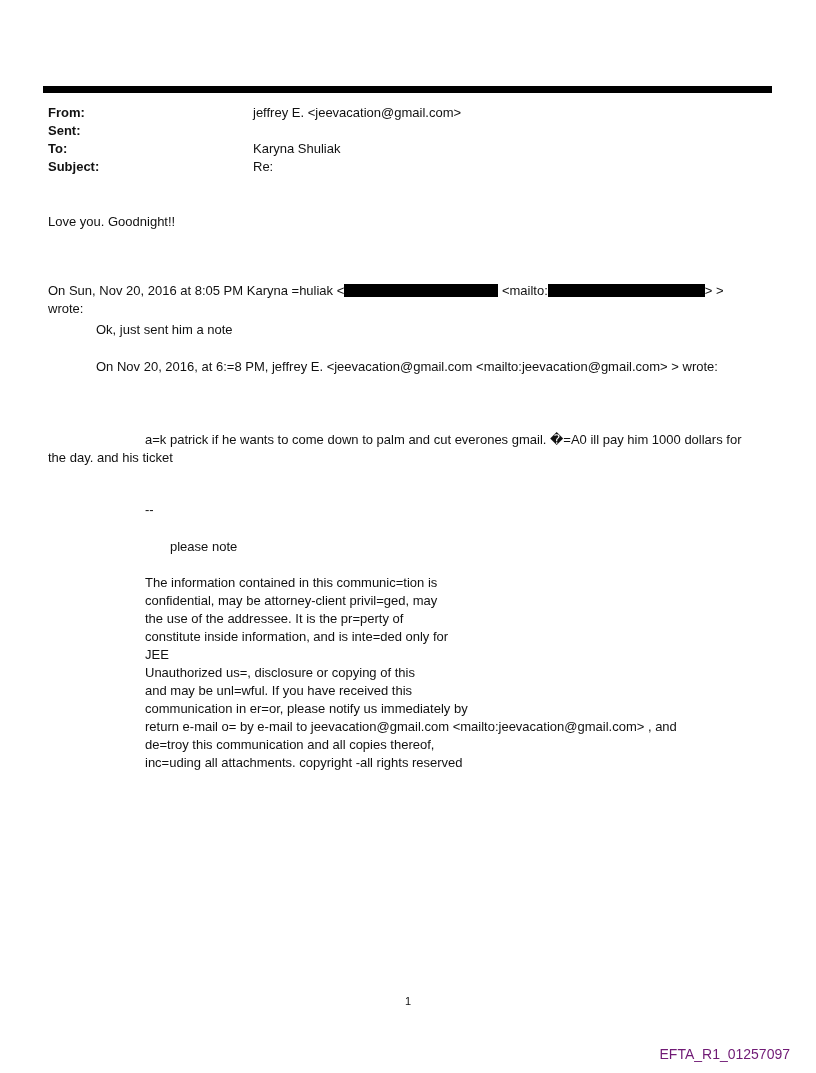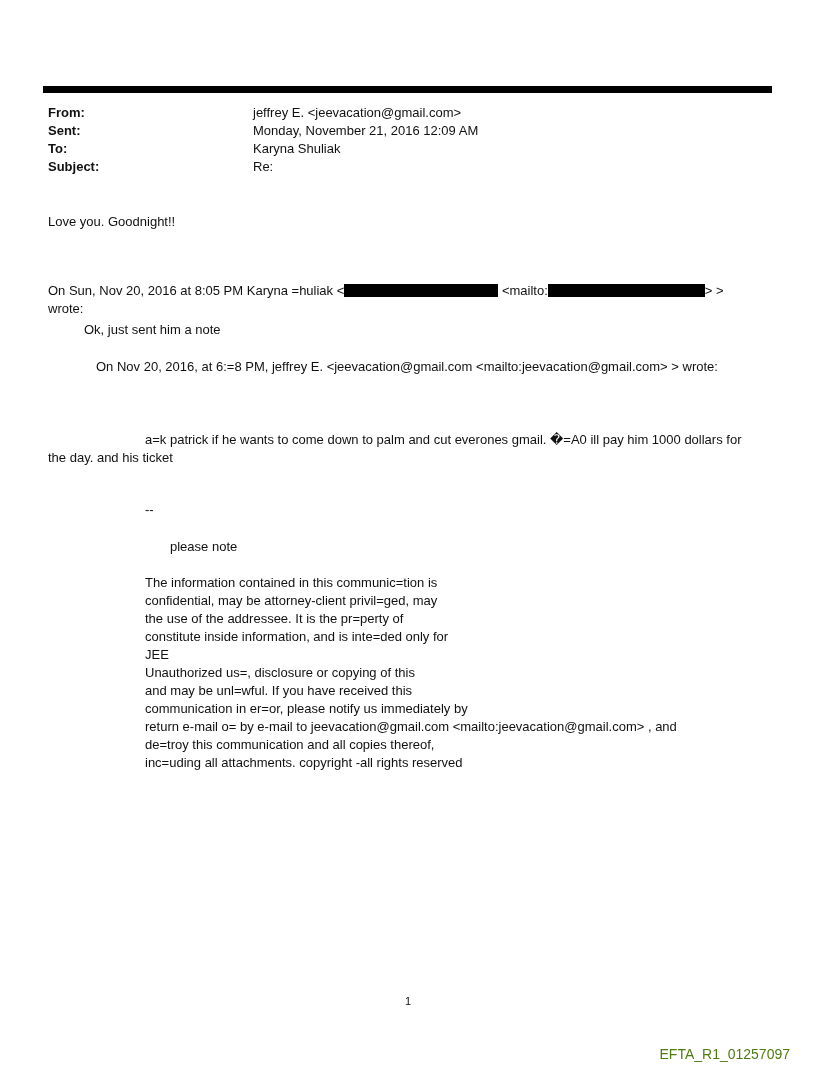--- a/index.html
+++ b/index.html
@@ -42,21 +42,21 @@
   .quote1     { position: absolute; left: 48px;  top: 255px; width: 722px; }
   .quote1-line1 { white-space: nowrap; margin-top: 27px; }
   .redaction {
     display: inline-block;
     width: 154px;
     height: 13px;
     background: #000000;
     vertical-align: -2px;
   }
   .redaction.r2 { width: 157px; }
-  .reply      { position: absolute; left: 84px;  top: 321px; white-space: nowrap; }
+  .reply      { position: absolute; left: 96px;  top: 321px; white-space: nowrap; }
   .quote2     { position: absolute; left: 96px;  top: 358px; width: 700px; white-space: nowrap; }
   .message    { position: absolute; left: 48px;  top: 431px; width: 745px; }
   .message-line { white-space: nowrap; }
   .message-line.first { padding-left: 97px; }
   .sig-divider { position: absolute; left: 145px; top: 501px; white-space: nowrap; }
   .sig-note    { position: absolute; left: 170px; top: 538px; white-space: nowrap; }
   .disclaimer  { position: absolute; left: 145px; top: 574px; width: 640px; }
   .disclaimer-line { white-space: nowrap; }
   .page-number {
     position: absolute;
@@ -66,39 +66,38 @@
     text-align: center;
     font-size: 11px;
     line-height: 14px;
   }
   .bates {
     position: absolute;
     right: 26px;
     top: 1046px;
     font-size: 14px;
     line-height: 16px;
-    color: #4d7c0f;
+    color: #701a75;
     white-space: nowrap;
   }
 </style>
 </head>
 <body>
 
 <div class="page">
 
   <div class="topbar"></div>
 
   <div class="header-block">
     <div class="header-row">
       <span class="header-label">From:</span>
       <span class="header-value">jeffrey E. &lt;jeevacation@gmail.com&gt;</span>
     </div>
     <div class="header-row">
       <span class="header-label">Sent:</span>
-      <span class="header-value">Monday, November 21, 2016 12:09 AM</span>
     </div>
     <div class="header-row">
       <span class="header-label">To:</span>
       <span class="header-value">Karyna Shuliak</span>
     </div>
     <div class="header-row">
       <span class="header-label">Subject:</span>
       <span class="header-value">Re:</span>
     </div>
   </div>

